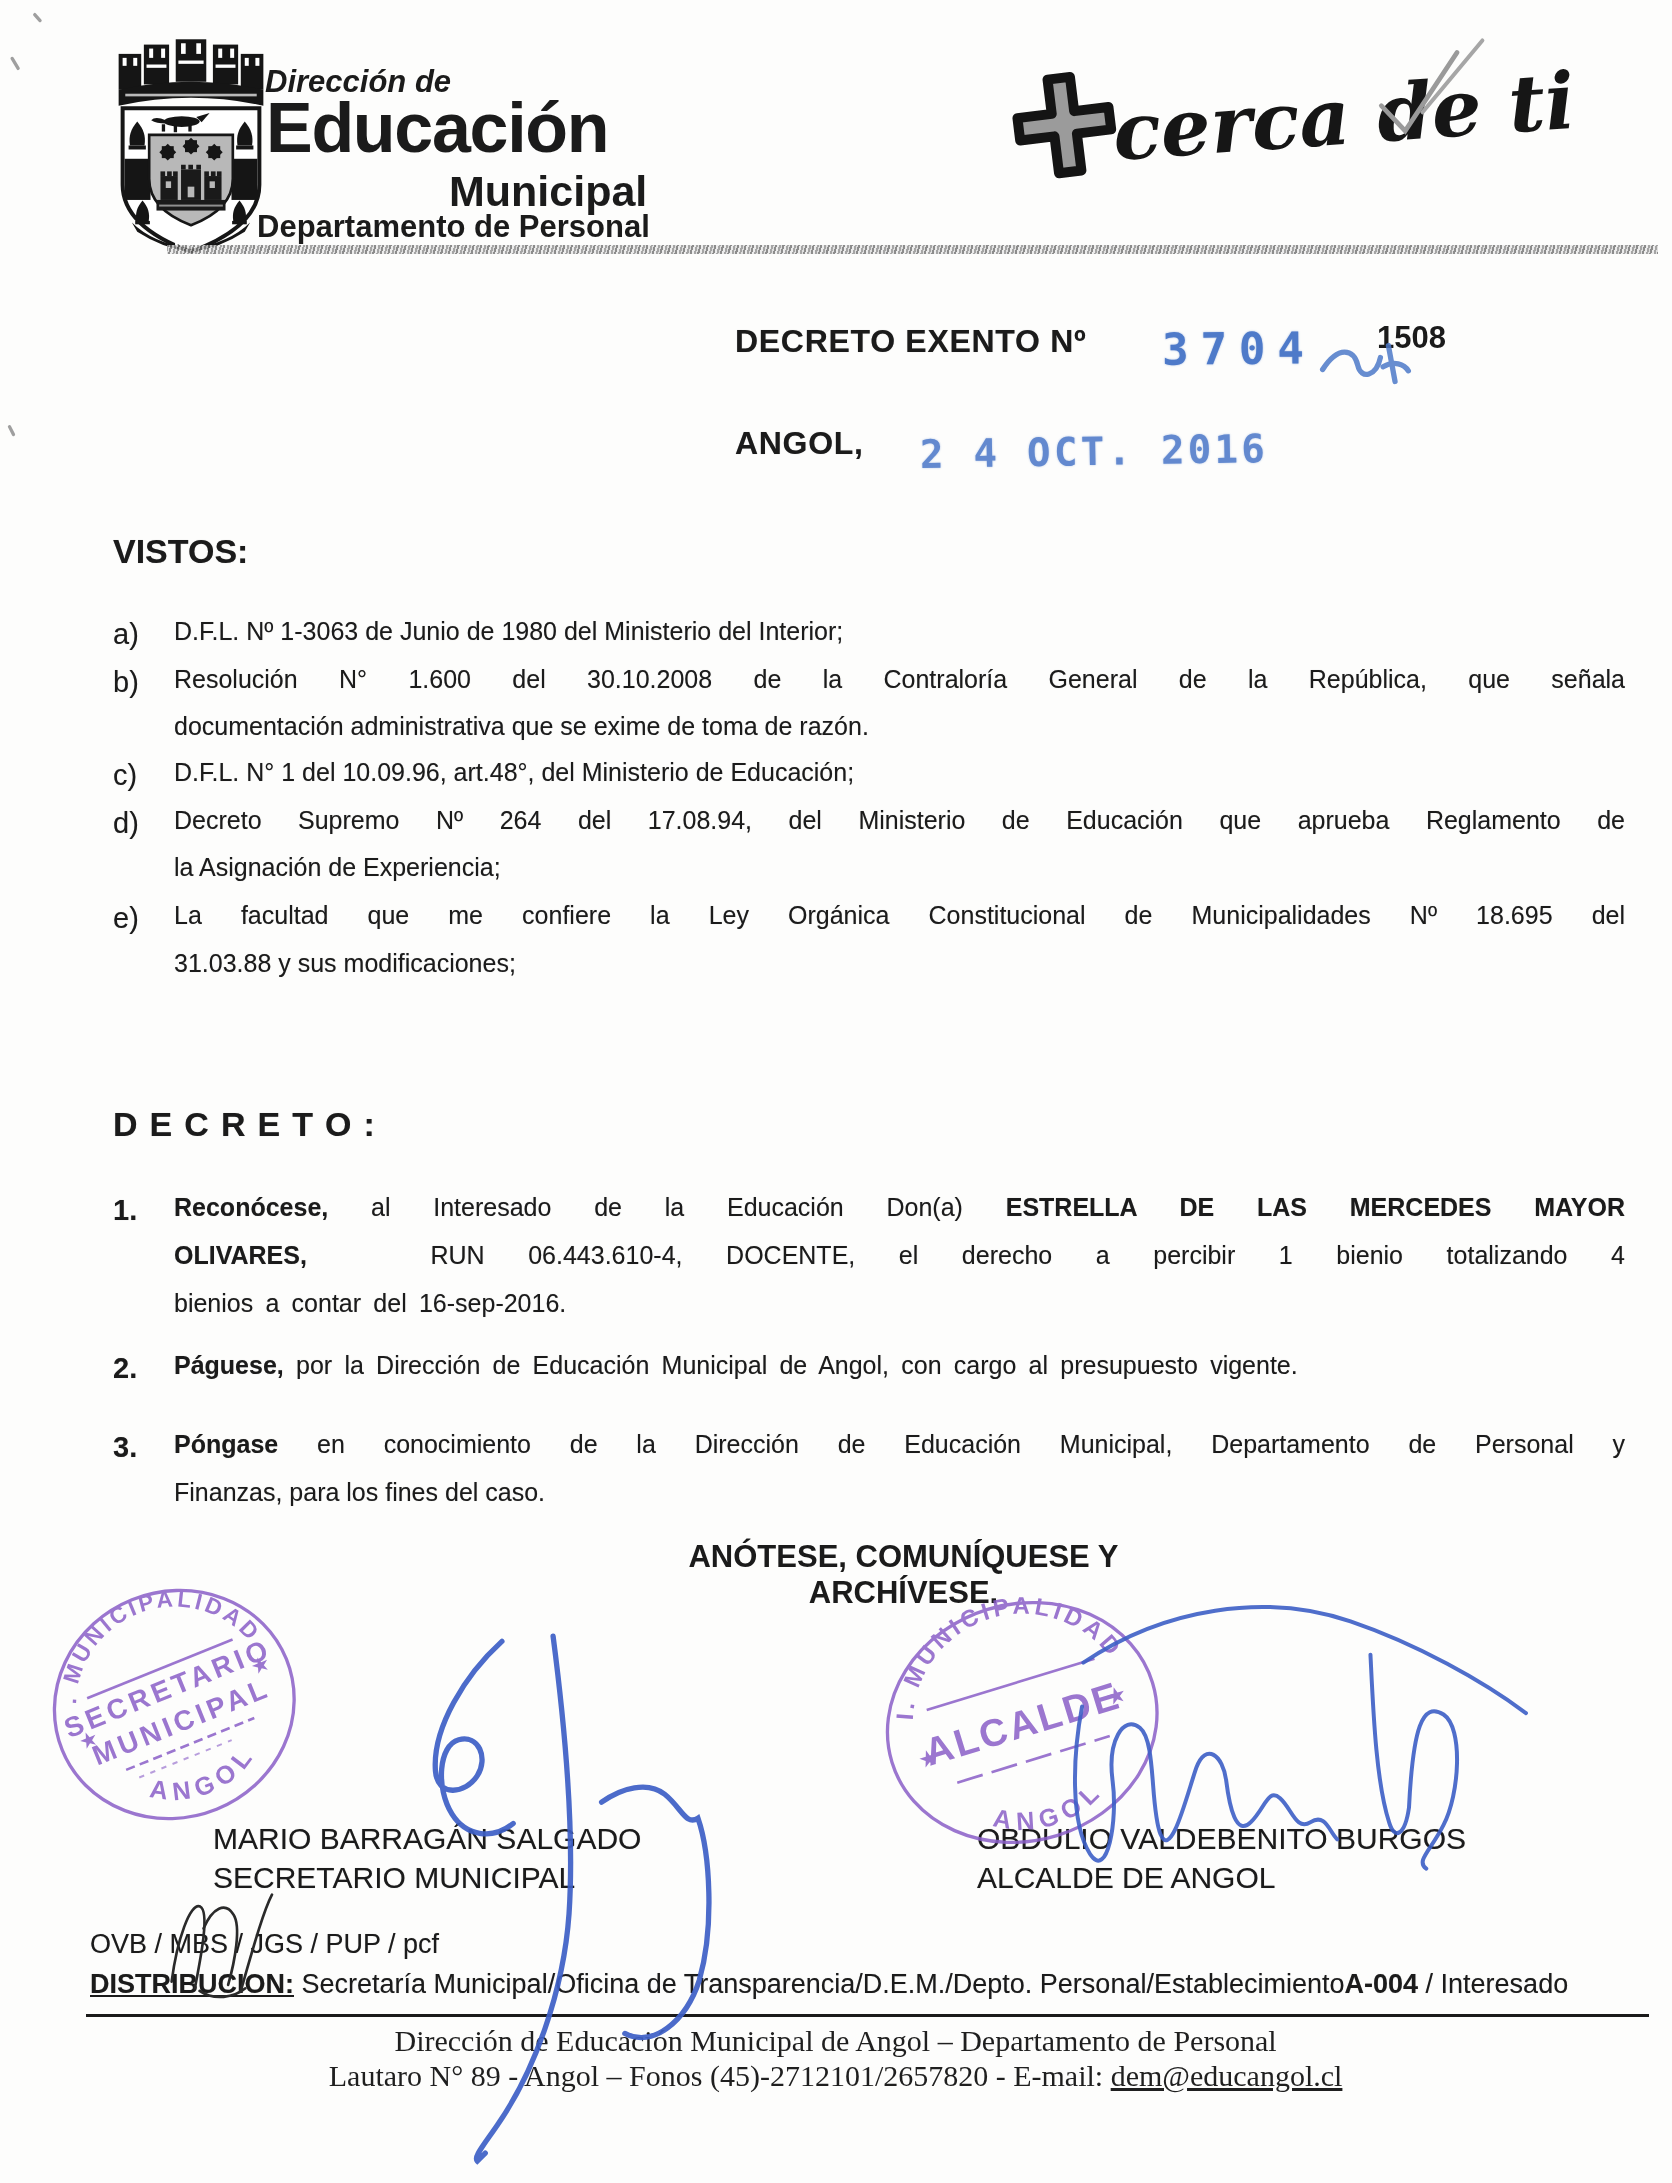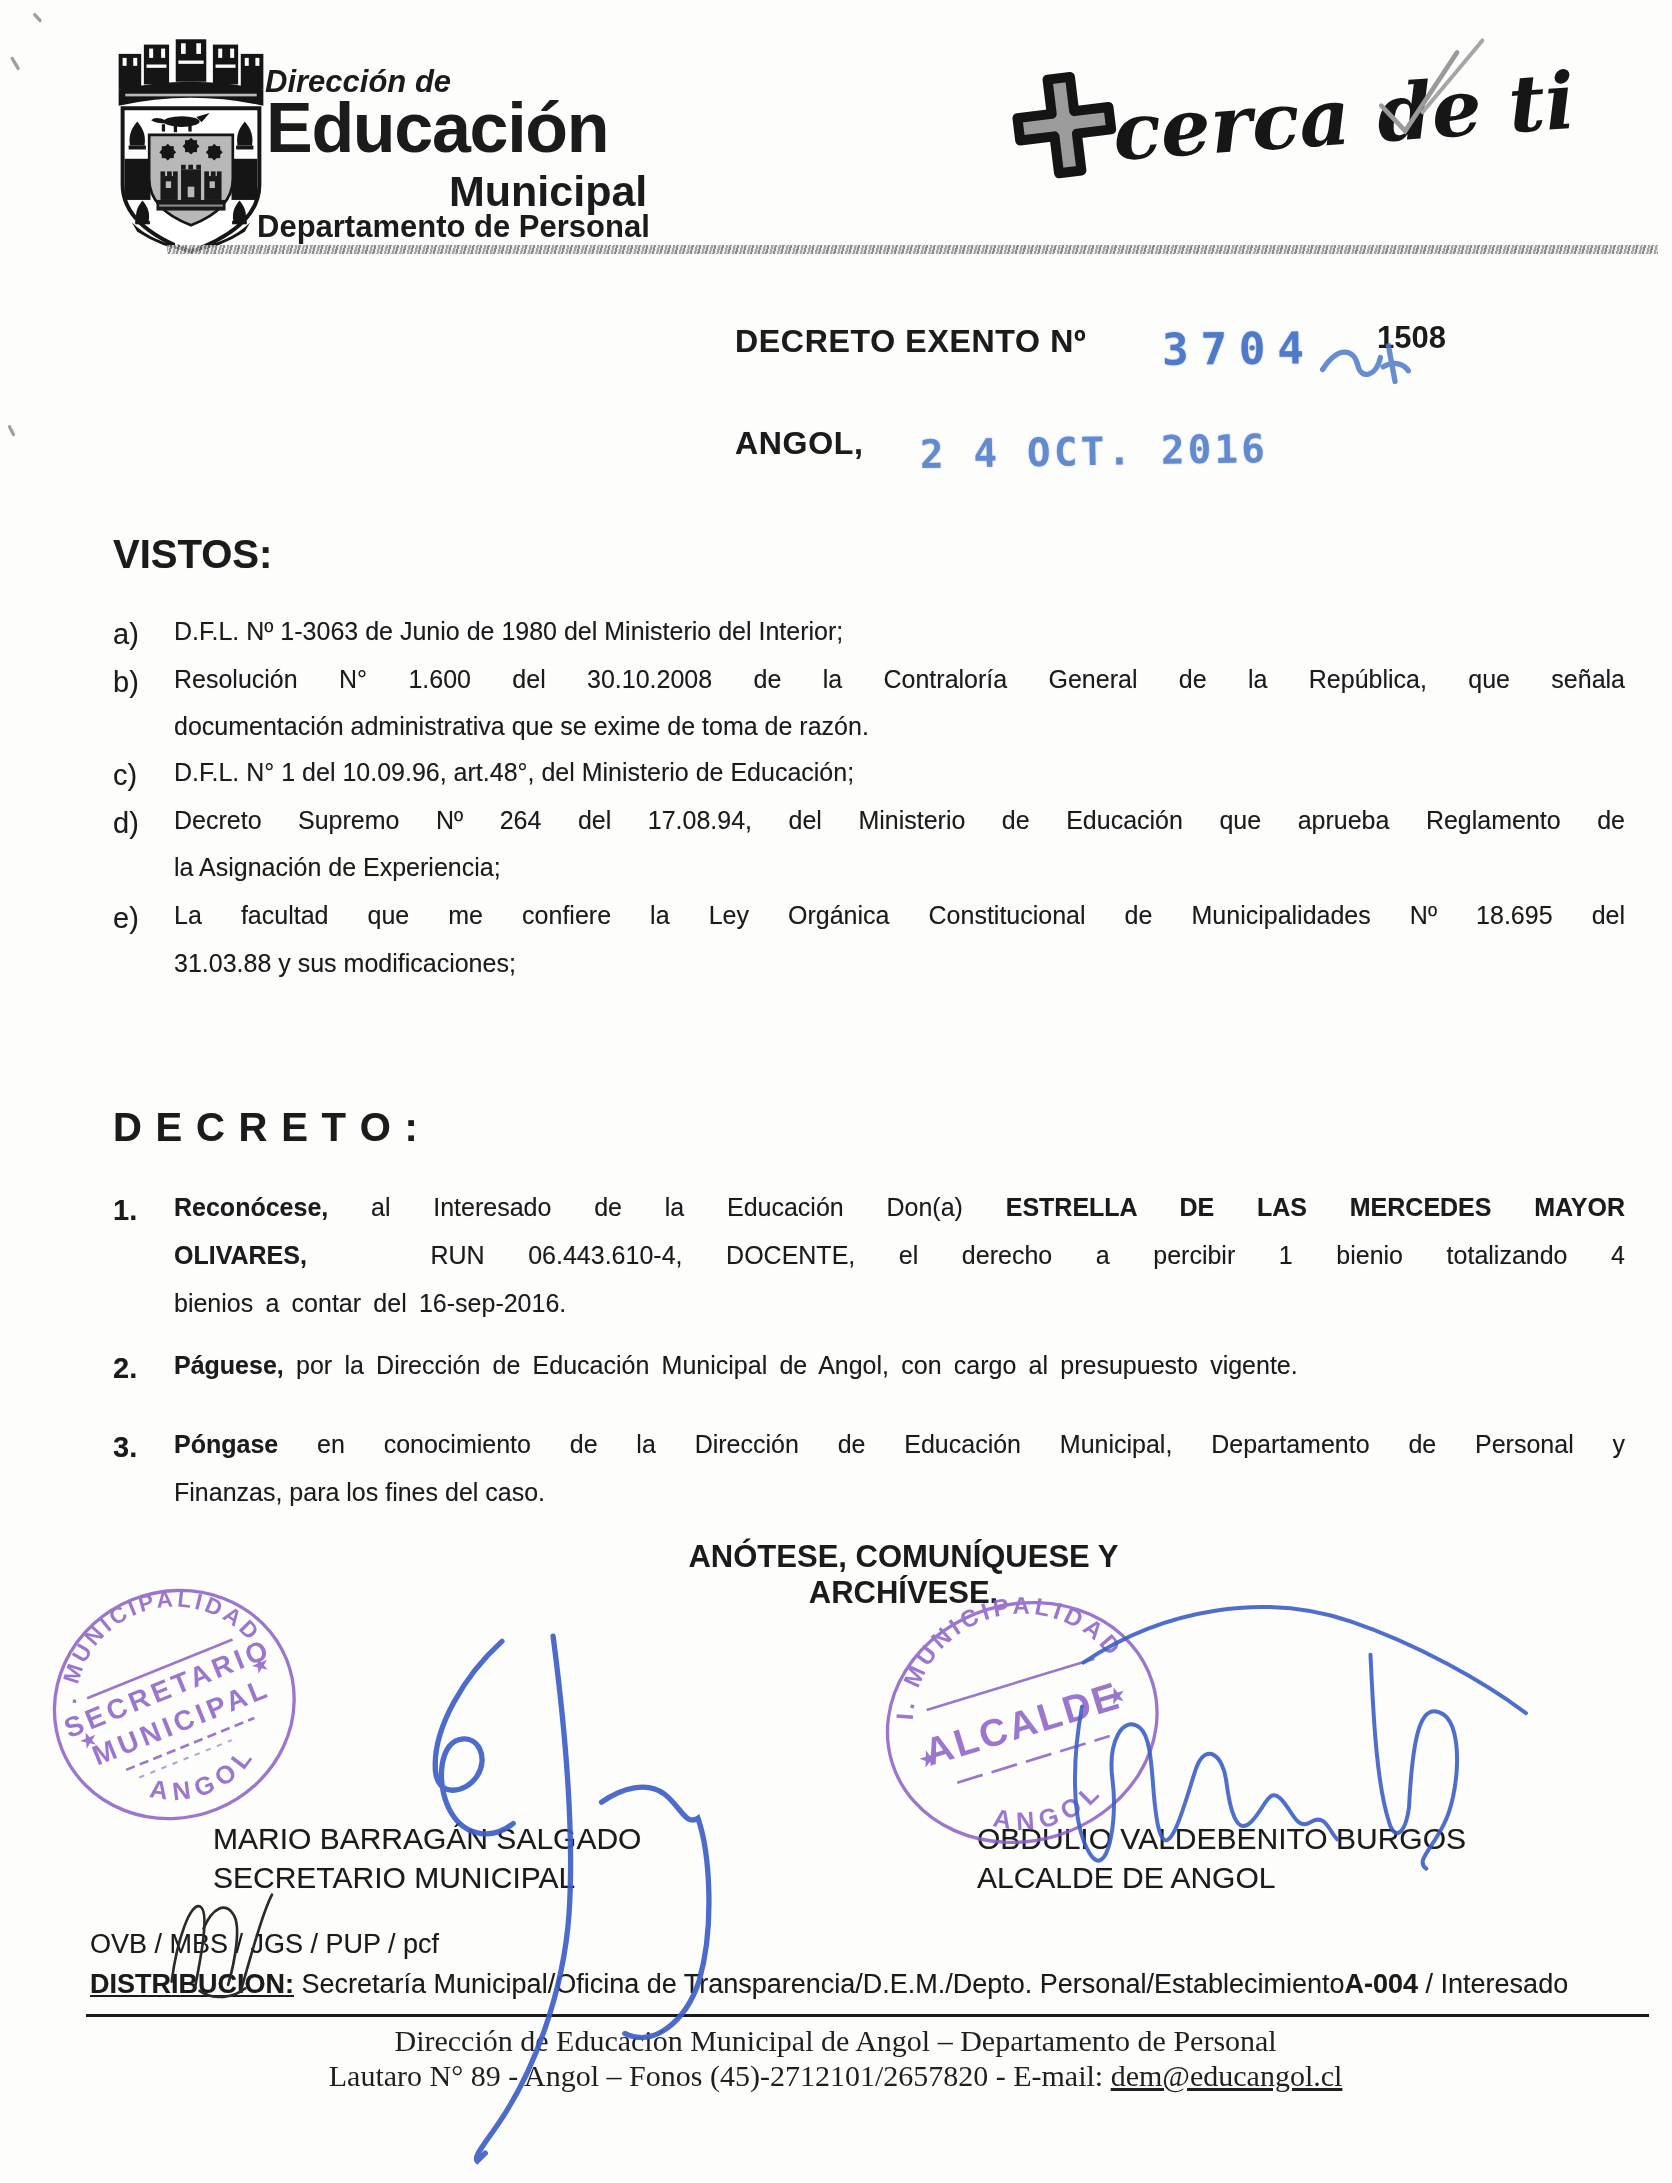--- a/index.html
+++ b/index.html
@@ -3,21 +3,21 @@
 <meta charset="utf-8">
 <style>
   html,body{margin:0;padding:0;background:#888;}
   .page{position:relative;width:1673px;height:2183px;background:#fdfdfc;overflow:hidden;
         font-family:"Liberation Sans",sans-serif;color:#1b1b1b;}
   .abs{position:absolute;}
   .tline{line-height:1.18;font-size:25px;color:#1b1b1b;text-shadow:0 0 0.7px rgba(20,20,20,.35);}
   .jline{width:1451px;text-align:justify;text-align-last:justify;}
   .b{font-weight:bold;}
   .lbl{font-size:29px;}
-  .heading{font-weight:bold;font-size:40px;text-shadow:0 0 0.7px rgba(20,20,20,.4);}
+  .heading{font-weight:bold;font-size:34px;text-shadow:0 0 0.7px rgba(20,20,20,.4);}
   .title{font-weight:bold;font-size:32px;letter-spacing:0.7px;text-shadow:0 0 0.7px rgba(20,20,20,.4);}
   .stamp-blue{font-family:"DejaVu Sans Mono",monospace;font-weight:bold;color:#4e7ac9;
               text-shadow:0 0 2px rgba(78,122,201,.55);}
   .gap{display:inline-block;width:80px;}
   .wsp{word-spacing:5.3px;}
   .dept1{font-weight:bold;font-size:31px;font-style:italic;}
   .dept2{font-weight:bold;font-size:70px;letter-spacing:-1.3px;}
   .dept3{font-weight:bold;font-size:43px;}
   .dept4{font-weight:bold;font-size:31px;}
   .divider{height:8.6px;background:repeating-linear-gradient(105deg,#8f8f8f 0 2px,#d8d8d8 2px 3.3px,#707070 3.3px 5.3px,#e8e8e8 5.3px 7.3px);opacity:.8;}

